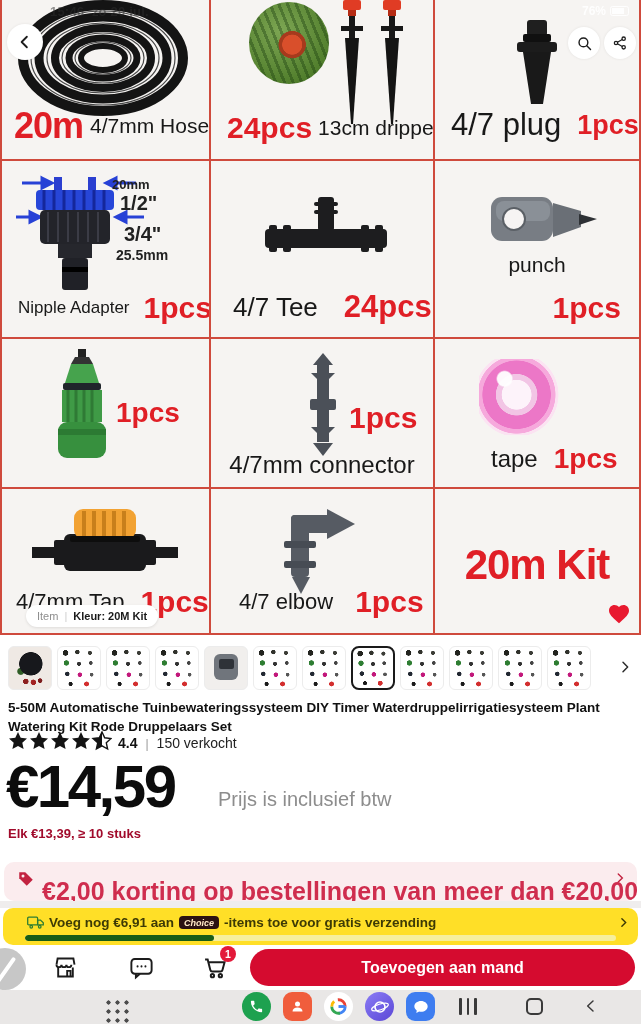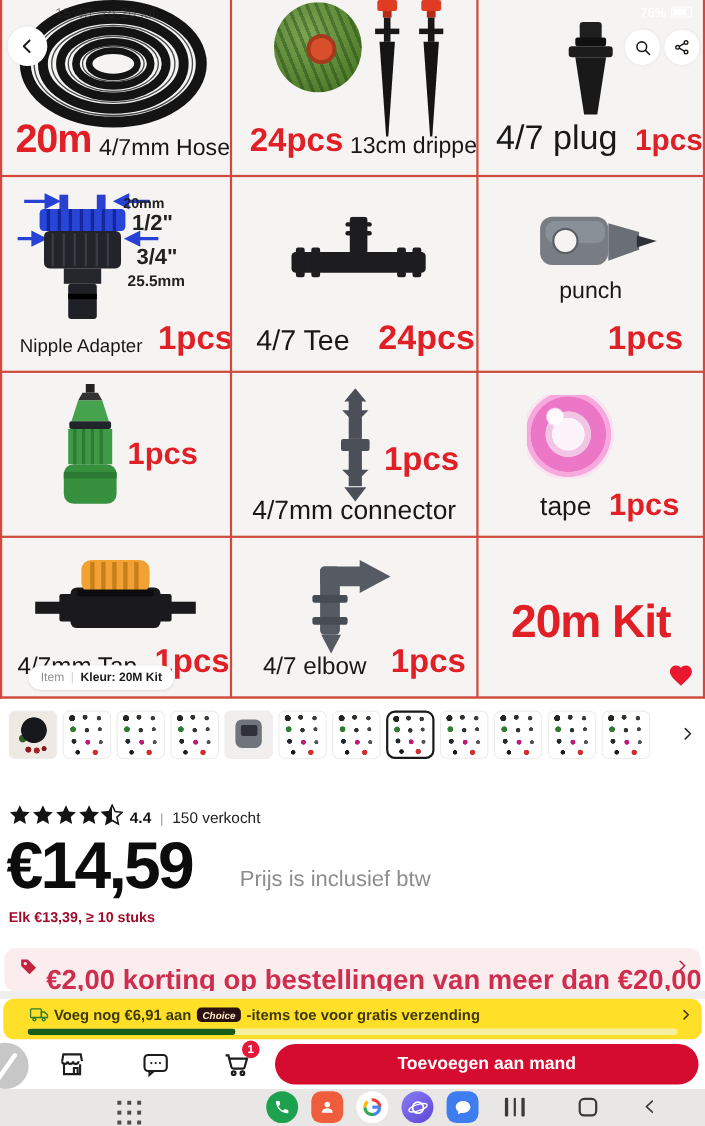--- a/index.html
+++ b/index.html
@@ -5,21 +5,21 @@
   html,body{margin:0;padding:0;background:#dcdcdc;}
   *{box-sizing:border-box;font-family:"Liberation Sans",sans-serif;}
   .screen{position:relative;width:641px;height:1024px;margin:0 auto;background:#fff;overflow:hidden;}
 
   
   .gallery{position:absolute;left:0;top:0;width:641px;height:635px;
     border-left:2px solid #cf4a3d;border-right:2px solid #cf4a3d;border-bottom:2px solid #cf4a3d;
     background:#cf4a3d;}
   .grid{display:grid;grid-template-columns:207px 222px 204px;grid-template-rows:159px 176px 148px 144px;gap:2px;width:637px;height:633px;}
   .cell{position:relative;background:#f6f4f2;overflow:hidden;}
-  .cap{position:absolute;display:flex;align-items:flex-end;white-space:nowrap;}
+  .cap{position:absolute;display:flex;align-items:center;white-space:nowrap;}
   .qty{color:#e01f26;font-weight:800;}
   .lbl{color:#181818;font-weight:500;}
 
   
   .c0 .cap{left:12px;bottom:12px;}
   .c0 .qty{font-size:36px;letter-spacing:-1px;}
   .c0 .lbl{font-size:21px;margin-left:7px;}
   .c1 .cap{left:16px;bottom:14px;}
   .c1 .qty{font-size:30px;}
   .c1 .lbl{font-size:21px;margin-left:6px;}
@@ -62,21 +62,21 @@
     background:
       radial-gradient(circle at 54% 52%, #d94f2b 0 16%, #a63a1d 17% 22%, transparent 23%),
       repeating-linear-gradient(68deg, rgba(18,52,10,.35) 0 3px, transparent 3px 8px),
       radial-gradient(circle at 40% 35%, #7da653, #53802e 70%, #3f6a21);}
   .tape{position:absolute;left:44px;top:20px;width:80px;height:76px;
     background:
       radial-gradient(circle at 32% 26%, rgba(255,255,255,.95) 0 9%, transparent 11%),
       radial-gradient(circle at 47% 47%, #fdf3fa 0 25%, #f2c5e5 26% 35%, #ec77c7 36% 58%, #f6a9dc 59% 66%, #fbe3f2 67% 71%, transparent 72%);}
 
   
-  .statusbar-left{position:absolute;left:48px;top:4px;font-size:13px;font-weight:400;color:rgba(45,45,45,.5);letter-spacing:.2px;}
+  .statusbar-left{position:absolute;left:48px;top:4px;font-size:13px;font-weight:700;color:rgba(45,45,45,.5);letter-spacing:.2px;}
   .statusbar-right{position:absolute;right:10px;top:4px;display:flex;align-items:center;gap:4px;color:rgba(255,255,255,.9);font-size:12px;font-weight:700;}
   .batt{width:19px;height:10px;border:1.4px solid rgba(255,255,255,.9);border-radius:2.5px;position:relative;}
   .batt::after{content:"";position:absolute;left:1px;top:1px;bottom:1px;width:70%;background:rgba(255,255,255,.9);}
   .circlebtn{position:absolute;background:#fff;border-radius:50%;display:flex;align-items:center;justify-content:center;box-shadow:0 0 3px rgba(0,0,0,.08);}
   .backbtn{left:5px;top:24px;width:36px;height:36px;}
   .searchbtn{left:566px;top:27px;width:32px;height:32px;}
   .sharebtn{left:602px;top:27px;width:32px;height:32px;}
   .heartbtn{position:absolute;left:604px;top:602px;width:28px;height:26px;}
   .pill{position:absolute;left:24px;top:605px;background:#fff;border-radius:14px;padding:5px 11px;display:flex;align-items:center;font-size:11px;box-shadow:0 1px 3px rgba(0,0,0,.1);}
   .pill .p1{color:#8e8e8e;}
@@ -458,20 +458,21 @@
         <div class="thumb kit-grid"></div>
         <div class="thumb kit-grid"></div>
       </div>
     <div class="thumbchev">
       <svg width="16" height="16" viewBox="0 0 24 24">
           <path d="M9 5l7 7-7 7" stroke="#2a2a2a" stroke-width="2.2" fill="none" stroke-linecap="round" stroke-linejoin="round"></path>
         </svg>
     </div>
   </div>
 
+  <div class="title">5-50M Automatische Tuinbewateringssysteem DIY Timer Waterdruppelirrigatiesysteem Plant Watering Kit Rode Druppelaars Set</div>
 
   <div class="rating">
     <svg width="104" height="20" viewBox="0 0 104 20">
       <defs>
           <linearGradient id="half" x1="0" x2="1" y1="0" y2="0">
             <stop offset="50%" stop-color="#141414"></stop>
             <stop offset="50%" stop-color="#ffffff"></stop>
           </linearGradient>
         </defs>
       <g>

